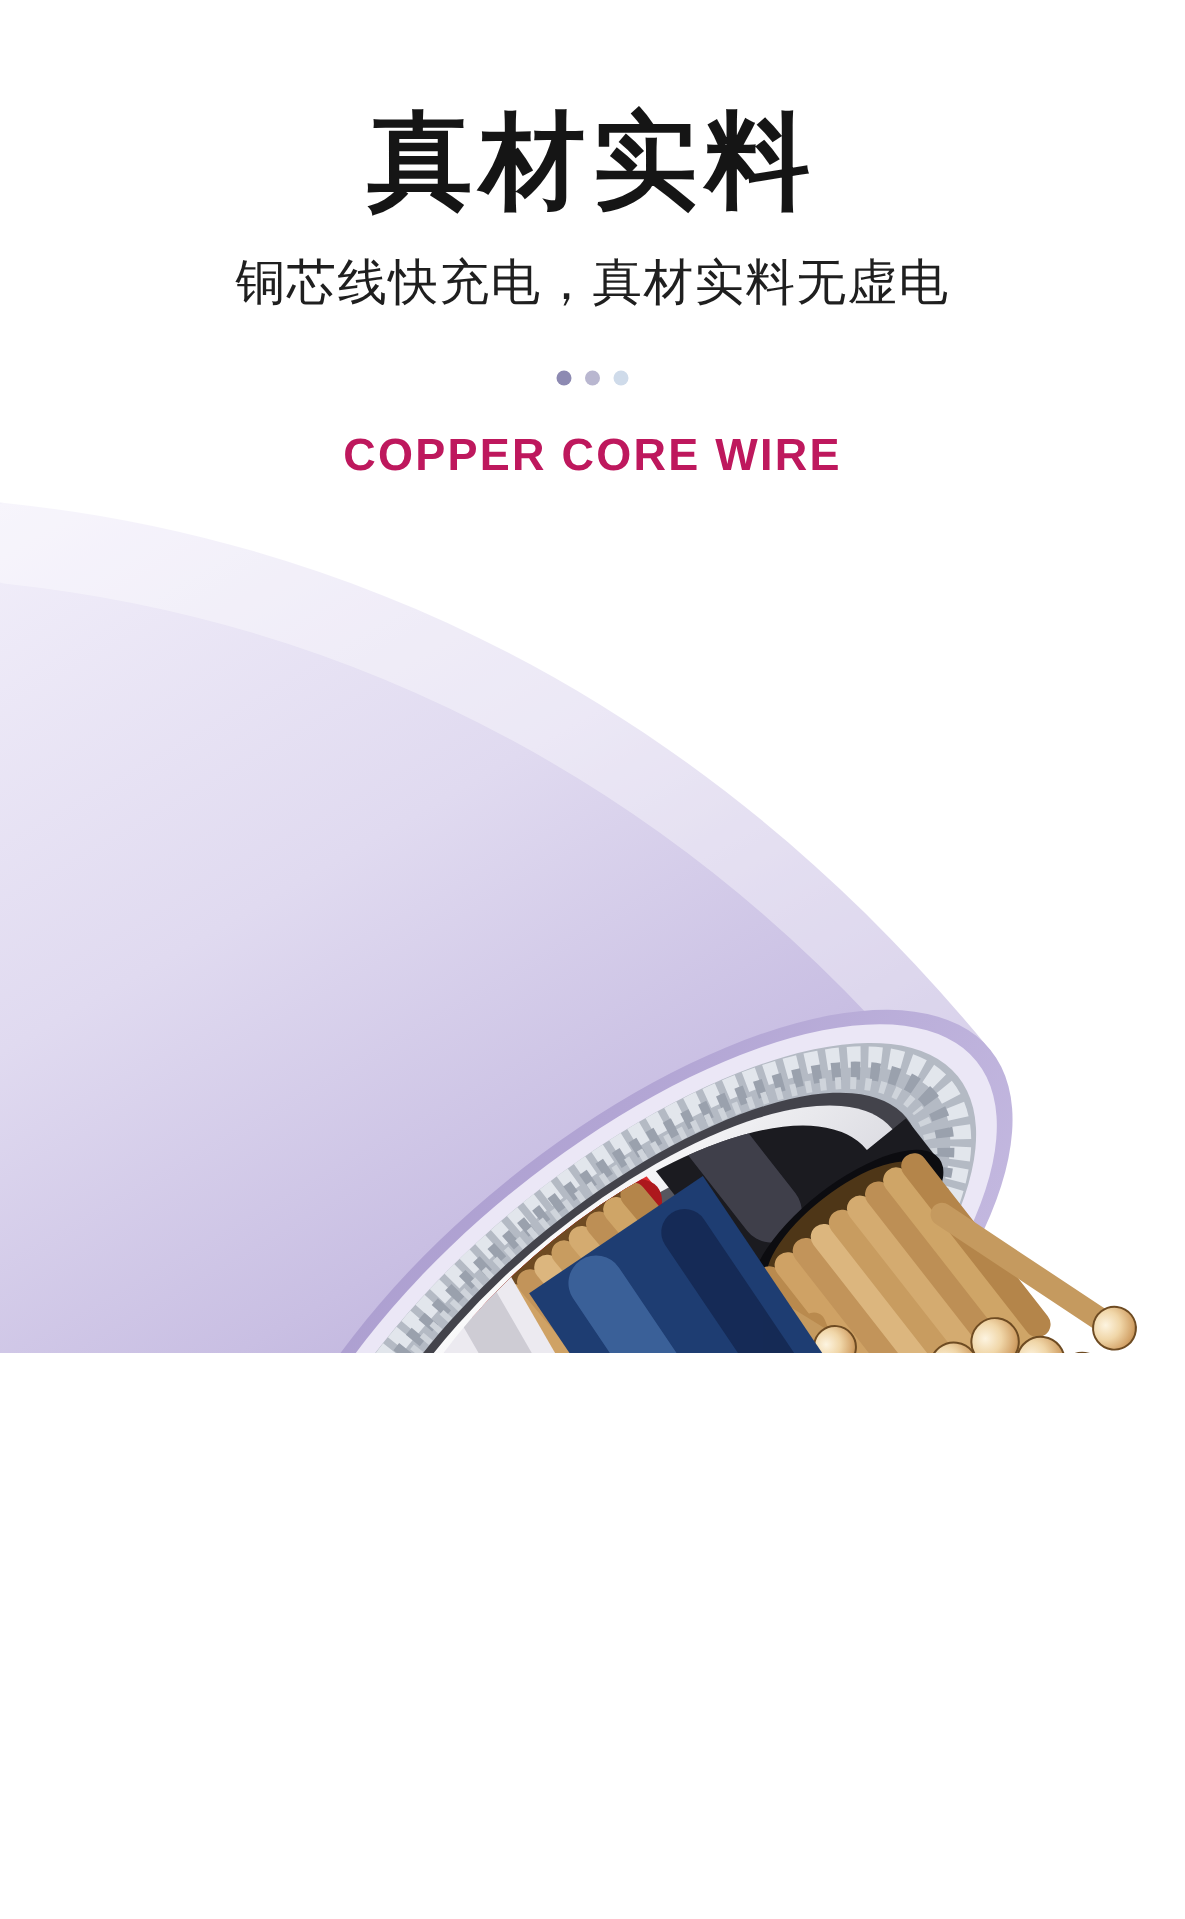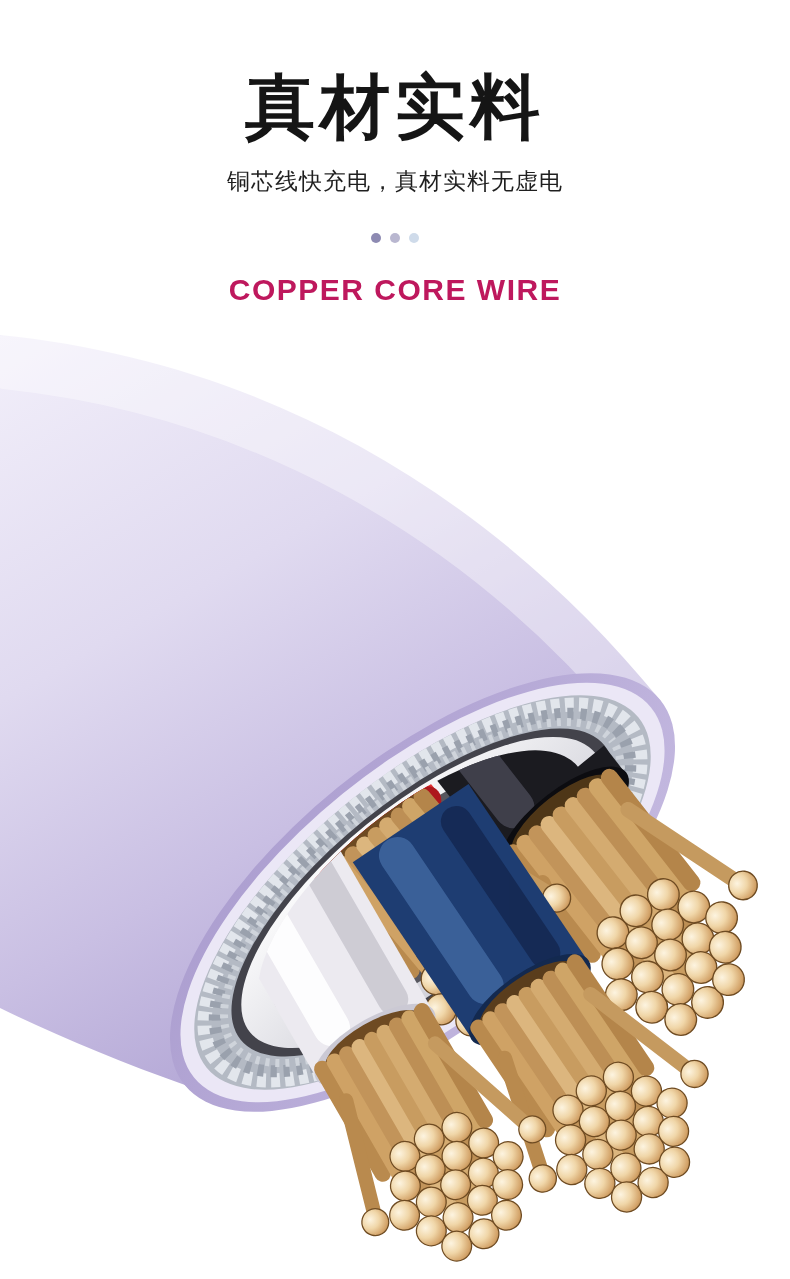--- a/index.html
+++ b/index.html
@@ -1,32 +1,32 @@
 <!DOCTYPE html>
 <html><head>
 <meta charset="utf-8">
 <style>
   html,body{margin:0;padding:0;background:#ffffff;}
   .stage{
     position:relative;
-    width:790px;height:1279px;
+    width:790px;height:902px;
     margin:0 auto;
     overflow:hidden;
     background:#ffffff;
     font-family:"Liberation Sans", sans-serif;
   }
   .header{position:relative;z-index:2;text-align:center;}
   .title{
     margin:0;padding-top:68px;
     font-size:70px;line-height:1.12;
     font-weight:800;color:#151515;letter-spacing:5px;
   }
   .subtitle{
     margin:20px 0 0 0;
-    font-size:23px;font-weight:500;color:#1f1f1f;letter-spacing:1px;
+    font-size:33px;font-weight:500;color:#1f1f1f;letter-spacing:1px;
   }
   .dots{margin-top:36px;display:flex;justify-content:center;gap:9px;}
   .dot{width:10px;height:10px;border-radius:50%;display:inline-block;background:#ccc;}
   .caption{
     margin-top:30px;
     font-size:30px;font-weight:600;color:#be185d;letter-spacing:1.5px;
   }
   .photo{position:absolute;inset:0;z-index:1;}
   .photo svg{display:block;width:790px;height:1279px;}
 </style>

